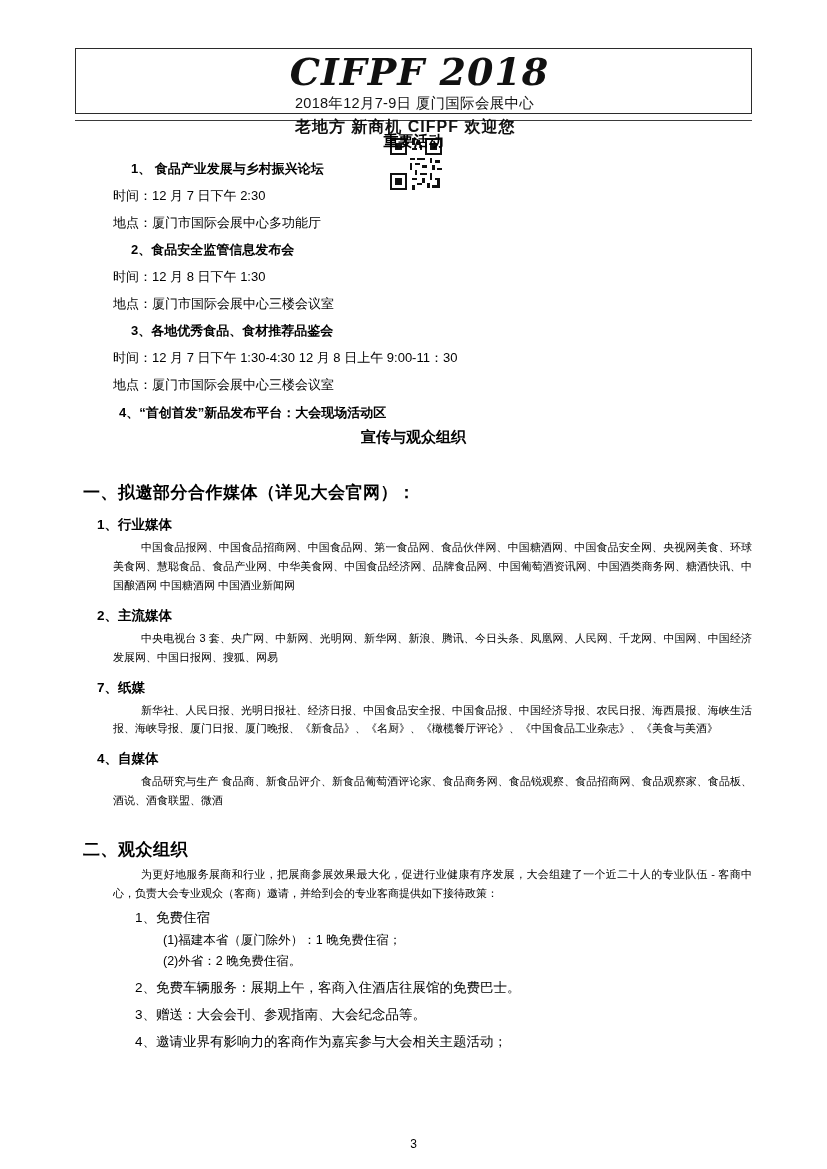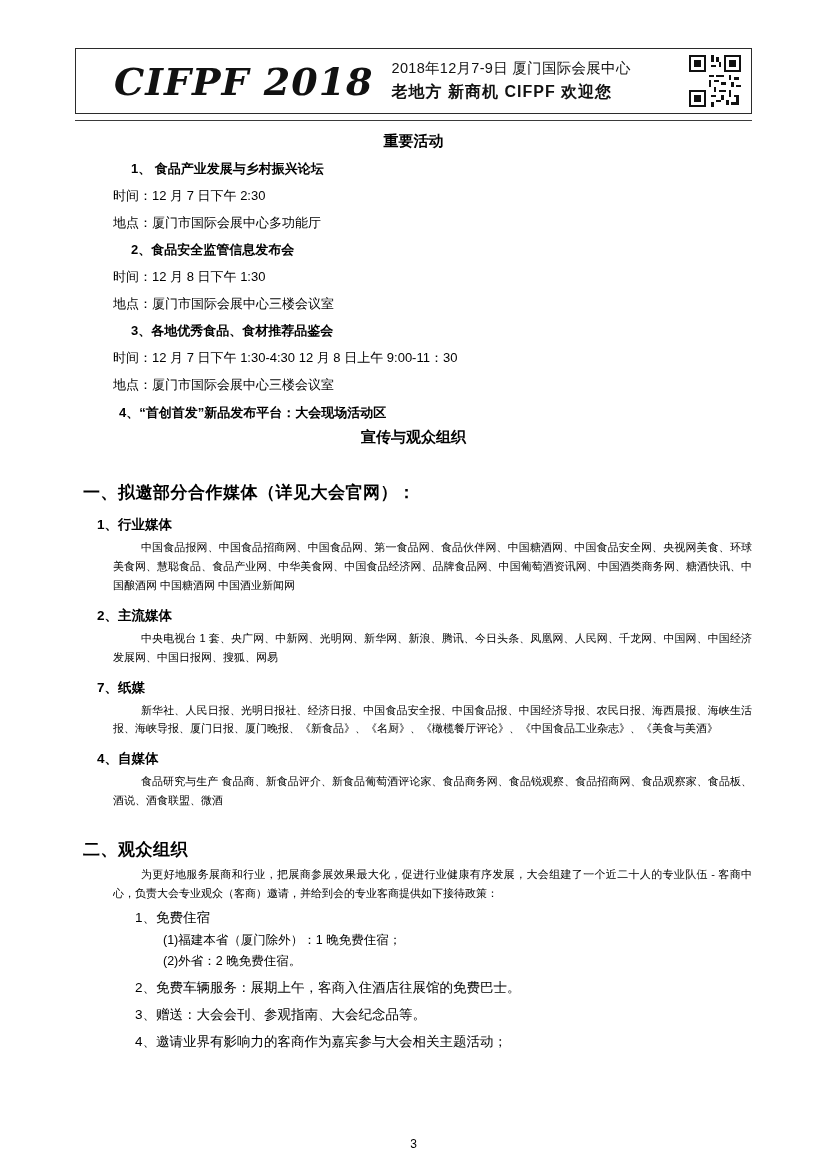--- a/index.html
+++ b/index.html
@@ -27,20 +27,21 @@
   }
 
   
   .banner {
     border: 1px solid #2b2b2b;
     height: 66px;
     display: flex;
     align-items: center;
     padding: 0 8px 0 10px;
     box-sizing: border-box;
+    flex-direction: column;
   }
   .banner-logo {
     font-family: "DejaVu Serif", serif;
     font-style: italic;
     font-weight: bold;
     font-size: 38px;
     letter-spacing: 1px;
     color: #111;
     white-space: nowrap;
     padding-left: 28px;
@@ -233,21 +234,21 @@
     <div class="evt-head last">4、“首创首发”新品发布平台：大会现场活动区</div>
 
     <div class="center-title2">宣传与观众组织</div>
 
     <div class="sec-h1">一、拟邀部分合作媒体（详见大会官网）：</div>
 
     <div class="sub-h">1、行业媒体</div>
     <div class="body-p indent">中国食品报网、中国食品招商网、中国食品网、第一食品网、食品伙伴网、中国糖酒网、中国食品安全网、央视网美食、环球美食网、慧聪食品、食品产业网、中华美食网、中国食品经济网、品牌食品网、中国葡萄酒资讯网、中国酒类商务网、糖酒快讯、中国酿酒网  中国糖酒网  中国酒业新闻网</div>
 
     <div class="sub-h">2、主流媒体</div>
-    <div class="body-p indent">中央电视台 1 套、央广网、中新网、光明网、新华网、新浪、腾讯、今日头条、凤凰网、人民网、千龙网、中国网、中国经济发展网、中国日报网、搜狐、网易</div>
+    <div class="body-p indent">中央电视台 3 套、央广网、中新网、光明网、新华网、新浪、腾讯、今日头条、凤凰网、人民网、千龙网、中国网、中国经济发展网、中国日报网、搜狐、网易</div>
 
     <div class="sub-h">7、纸媒</div>
     <div class="body-p indent">新华社、人民日报、光明日报社、经济日报、中国食品安全报、中国食品报、中国经济导报、农民日报、海西晨报、海峡生活报、海峡导报、厦门日报、厦门晚报、《新食品》、《名厨》、《橄榄餐厅评论》、《中国食品工业杂志》、《美食与美酒》</div>
 
     <div class="sub-h">4、自媒体</div>
     <div class="body-p indent">食品研究与生产 食品商、新食品评介、新食品葡萄酒评论家、食品商务网、食品锐观察、食品招商网、食品观察家、食品板、酒说、酒食联盟、微酒</div>
 
     <div class="sec-h1 tight">二、观众组织</div>
     <div class="body-p indent">为更好地服务展商和行业，把展商参展效果最大化，促进行业健康有序发展，大会组建了一个近二十人的专业队伍 - 客商中心，负责大会专业观众（客商）邀请，并给到会的专业客商提供如下接待政策：</div>
 

